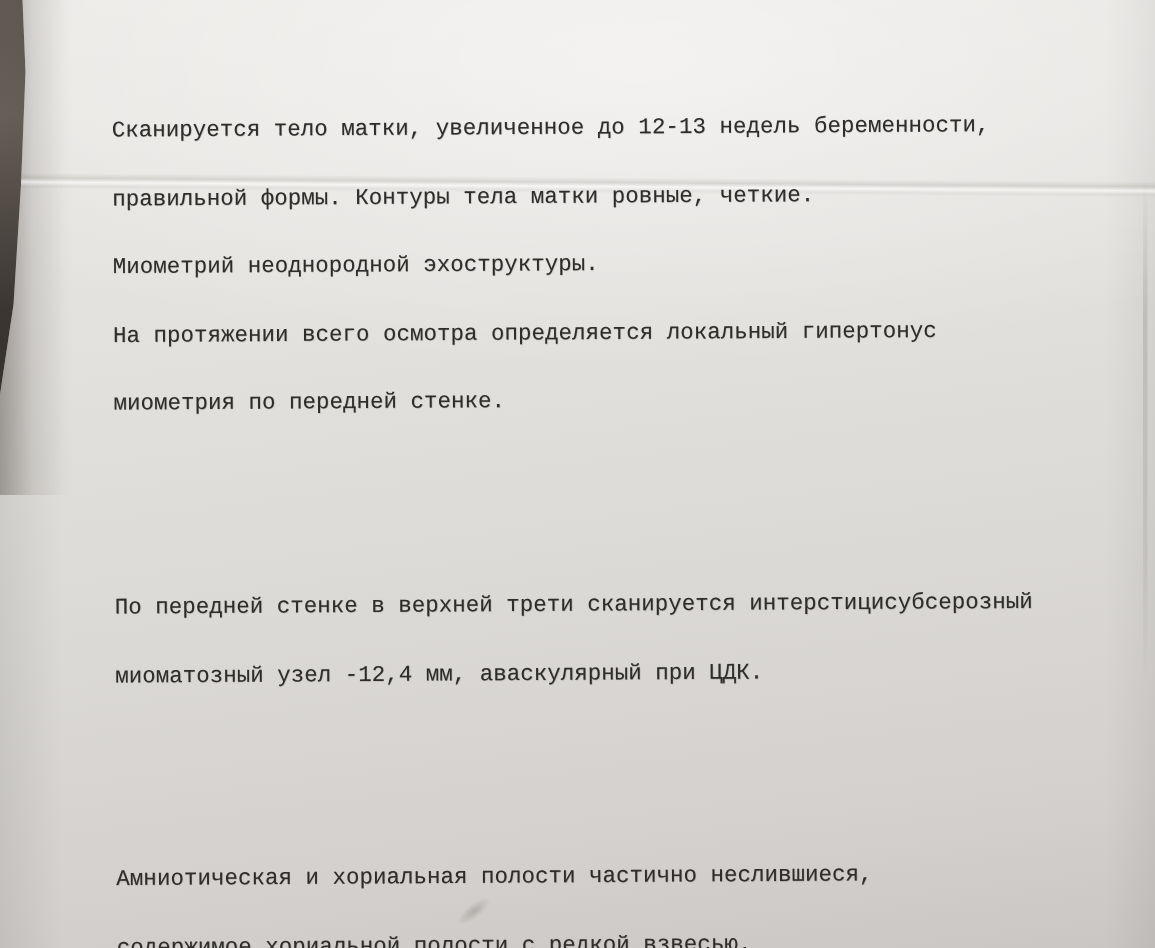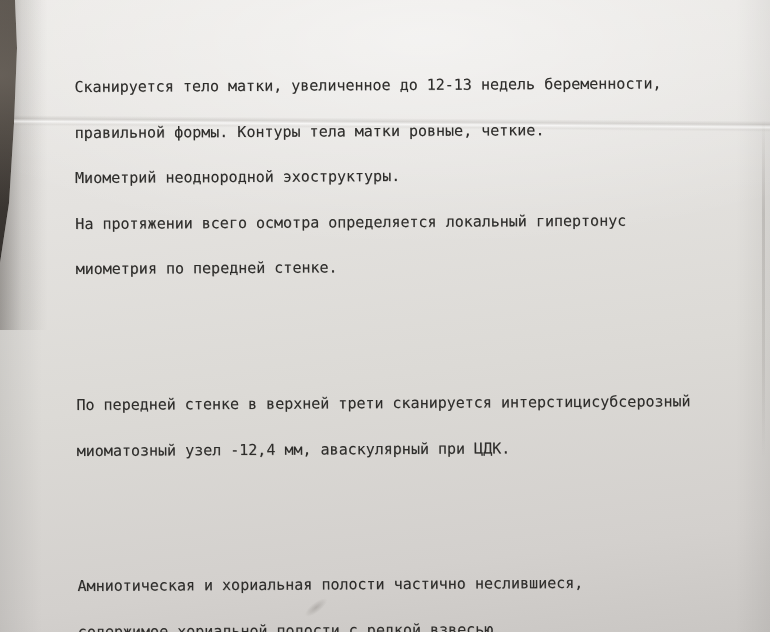--- a/index.html
+++ b/index.html
@@ -8,20 +8,21 @@
     width: 770px; height: 632px;
     position: relative; overflow: hidden;
     background: #2f2c29;
     font-family: "DejaVu Sans Mono", "Liberation Mono", monospace;
   }
   .scene {
     position: absolute; inset: 0;
     background:
       radial-gradient(55% 30% at 0% 12%, rgba(125,117,108,0.55), rgba(125,117,108,0) 70%),
       linear-gradient(160deg, #57514b 0%, #413c37 14%, #302c29 36%, #262320 70%);
+    font-family: Liberation Mono, monospace;
   }
   .paper {
     position: absolute; inset: 0;
     clip-path: polygon(15px 0px, 770px 0px, 770px 632px, 0px 632px, 0px 263px, 9px 203px, 14px 123px, 17px 48px);
     background:
       radial-gradient(120% 55% at 55% 6%, rgba(255,255,255,0.50), rgba(255,255,255,0) 60%),
       linear-gradient(to right, rgba(0,0,0,0.08) 0px, rgba(0,0,0,0) 42px),
       linear-gradient(to left, rgba(0,0,0,0.06) 0px, rgba(0,0,0,0) 34px),
       linear-gradient(173deg, #ebe9e6 0%, #e4e2df 30%, #dcdad6 58%, #d3d0cd 85%, #c9c6c3 100%);
   }

